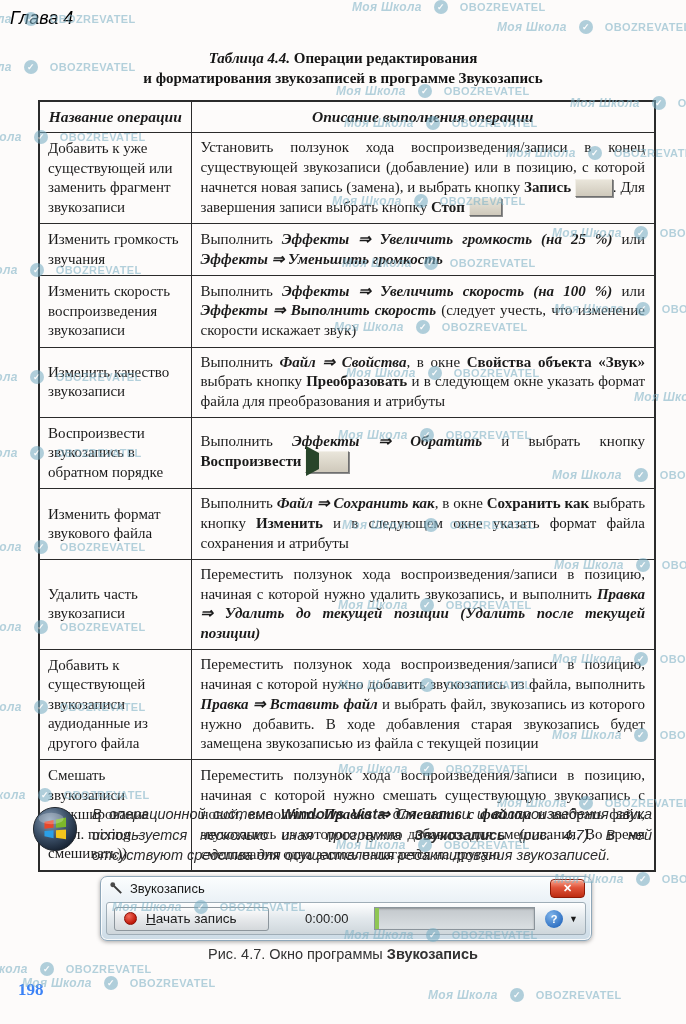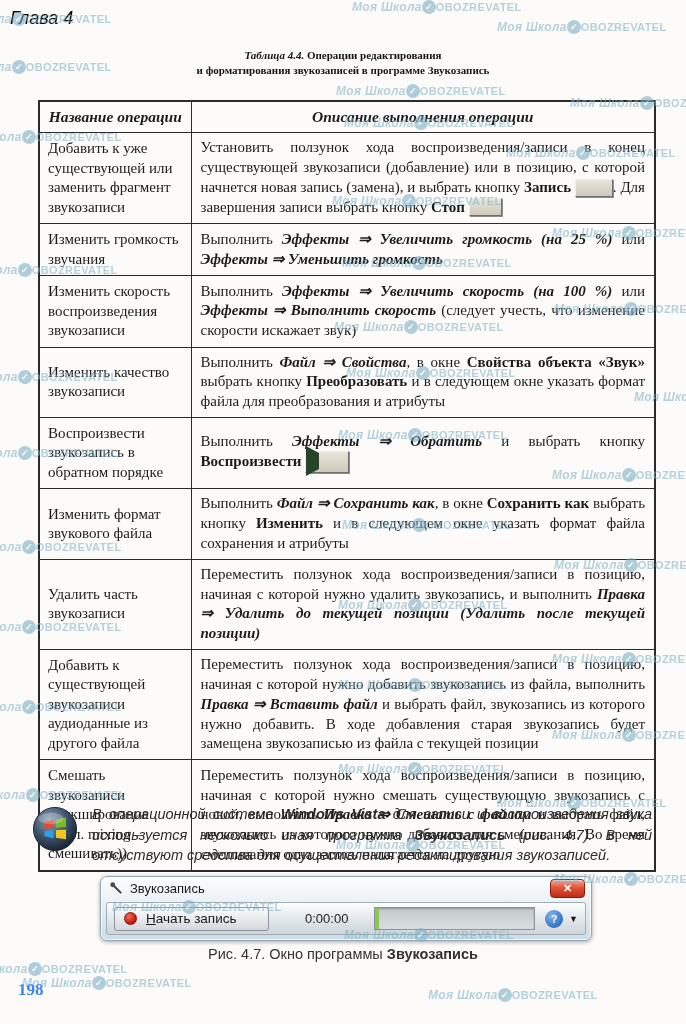--- a/index.html
+++ b/index.html
@@ -1,21 +1,21 @@
 <!DOCTYPE html>
 <html><head>
 <meta charset="utf-8">
 <style>
   html,body{margin:0;padding:0;background:#dcdcdc;}
   .page{position:relative;width:686px;height:1024px;margin:0 auto;background:#fdfbfa;
         overflow:hidden;font-family:"Liberation Serif",serif;color:#1b1b1b;}
   .chapter{position:absolute;left:10px;top:8px;font-family:"Liberation Sans",sans-serif;
         font-style:italic;font-size:18px;color:#000000;}
   .table-title{position:absolute;left:0;top:48px;width:100%;text-align:center;
-        font-weight:bold;font-size:11px;line-height:1.35;color:#151515;}
+        font-weight:bold;font-size:15px;line-height:1.35;color:#151515;}
   .table-title .num{font-style:italic;}
 
   table.ops{position:absolute;left:38px;top:100px;width:618px;border-collapse:collapse;
         table-layout:fixed;border:2px solid #2b2b2b;}
   table.ops th,table.ops td{border:1.5px solid #2b2b2b;}
   table.ops th{font-style:italic;font-weight:bold;font-size:15.5px;padding:6px 4px;text-align:center;}
   td.name{width:152px;padding:6px 8px;vertical-align:middle;font-size:15px;line-height:1.3;}
   td.desc{padding:5px 9px;vertical-align:middle;font-size:15px;line-height:1.32;text-align:justify;}
   .b{font-weight:bold;}
   .bi{font-weight:bold;font-style:italic;}
@@ -61,21 +61,21 @@
   .rec-help{width:18px;height:18px;border-radius:50%;margin-left:10px;color:#fff;text-align:center;
         background:radial-gradient(circle at 35% 30%,#7fb4ea,#2a6cc0 78%);
         font:bold 11px/18px "Liberation Sans",sans-serif;flex:0 0 auto;}
   .rec-drop{font-size:9px;color:#1a1a1a;margin-left:6px;}
 
   .caption{position:absolute;left:0;top:946px;width:100%;text-align:center;
         font-family:"Liberation Sans",sans-serif;font-size:14.5px;color:#333;}
   .pagenum{position:absolute;left:18px;top:980px;font-weight:bold;font-size:17px;color:#3b82f6;}
 
   .wm-layer{position:absolute;inset:0;pointer-events:none;z-index:5;}
-  .wm{position:absolute;display:flex;align-items:center;gap:0;color:#7fb2c6;opacity:.58;
+  .wm{position:absolute;display:flex;align-items:center;gap:12px;color:#7fb2c6;opacity:.58;
         white-space:nowrap;font-family:"Liberation Sans",sans-serif;}
   .wm-school{font-style:italic;font-weight:bold;font-size:12px;letter-spacing:.3px;}
   .wm-logo{width:14px;height:14px;border-radius:50%;background:#79aec4;color:#fff;flex:0 0 auto;
         display:flex;align-items:center;justify-content:center;font-size:9px;font-weight:bold;}
   .wm-oboz{font-weight:bold;font-size:11px;letter-spacing:.4px;}
 </style>
 </head>
 <body>
 
 <div class="page">

